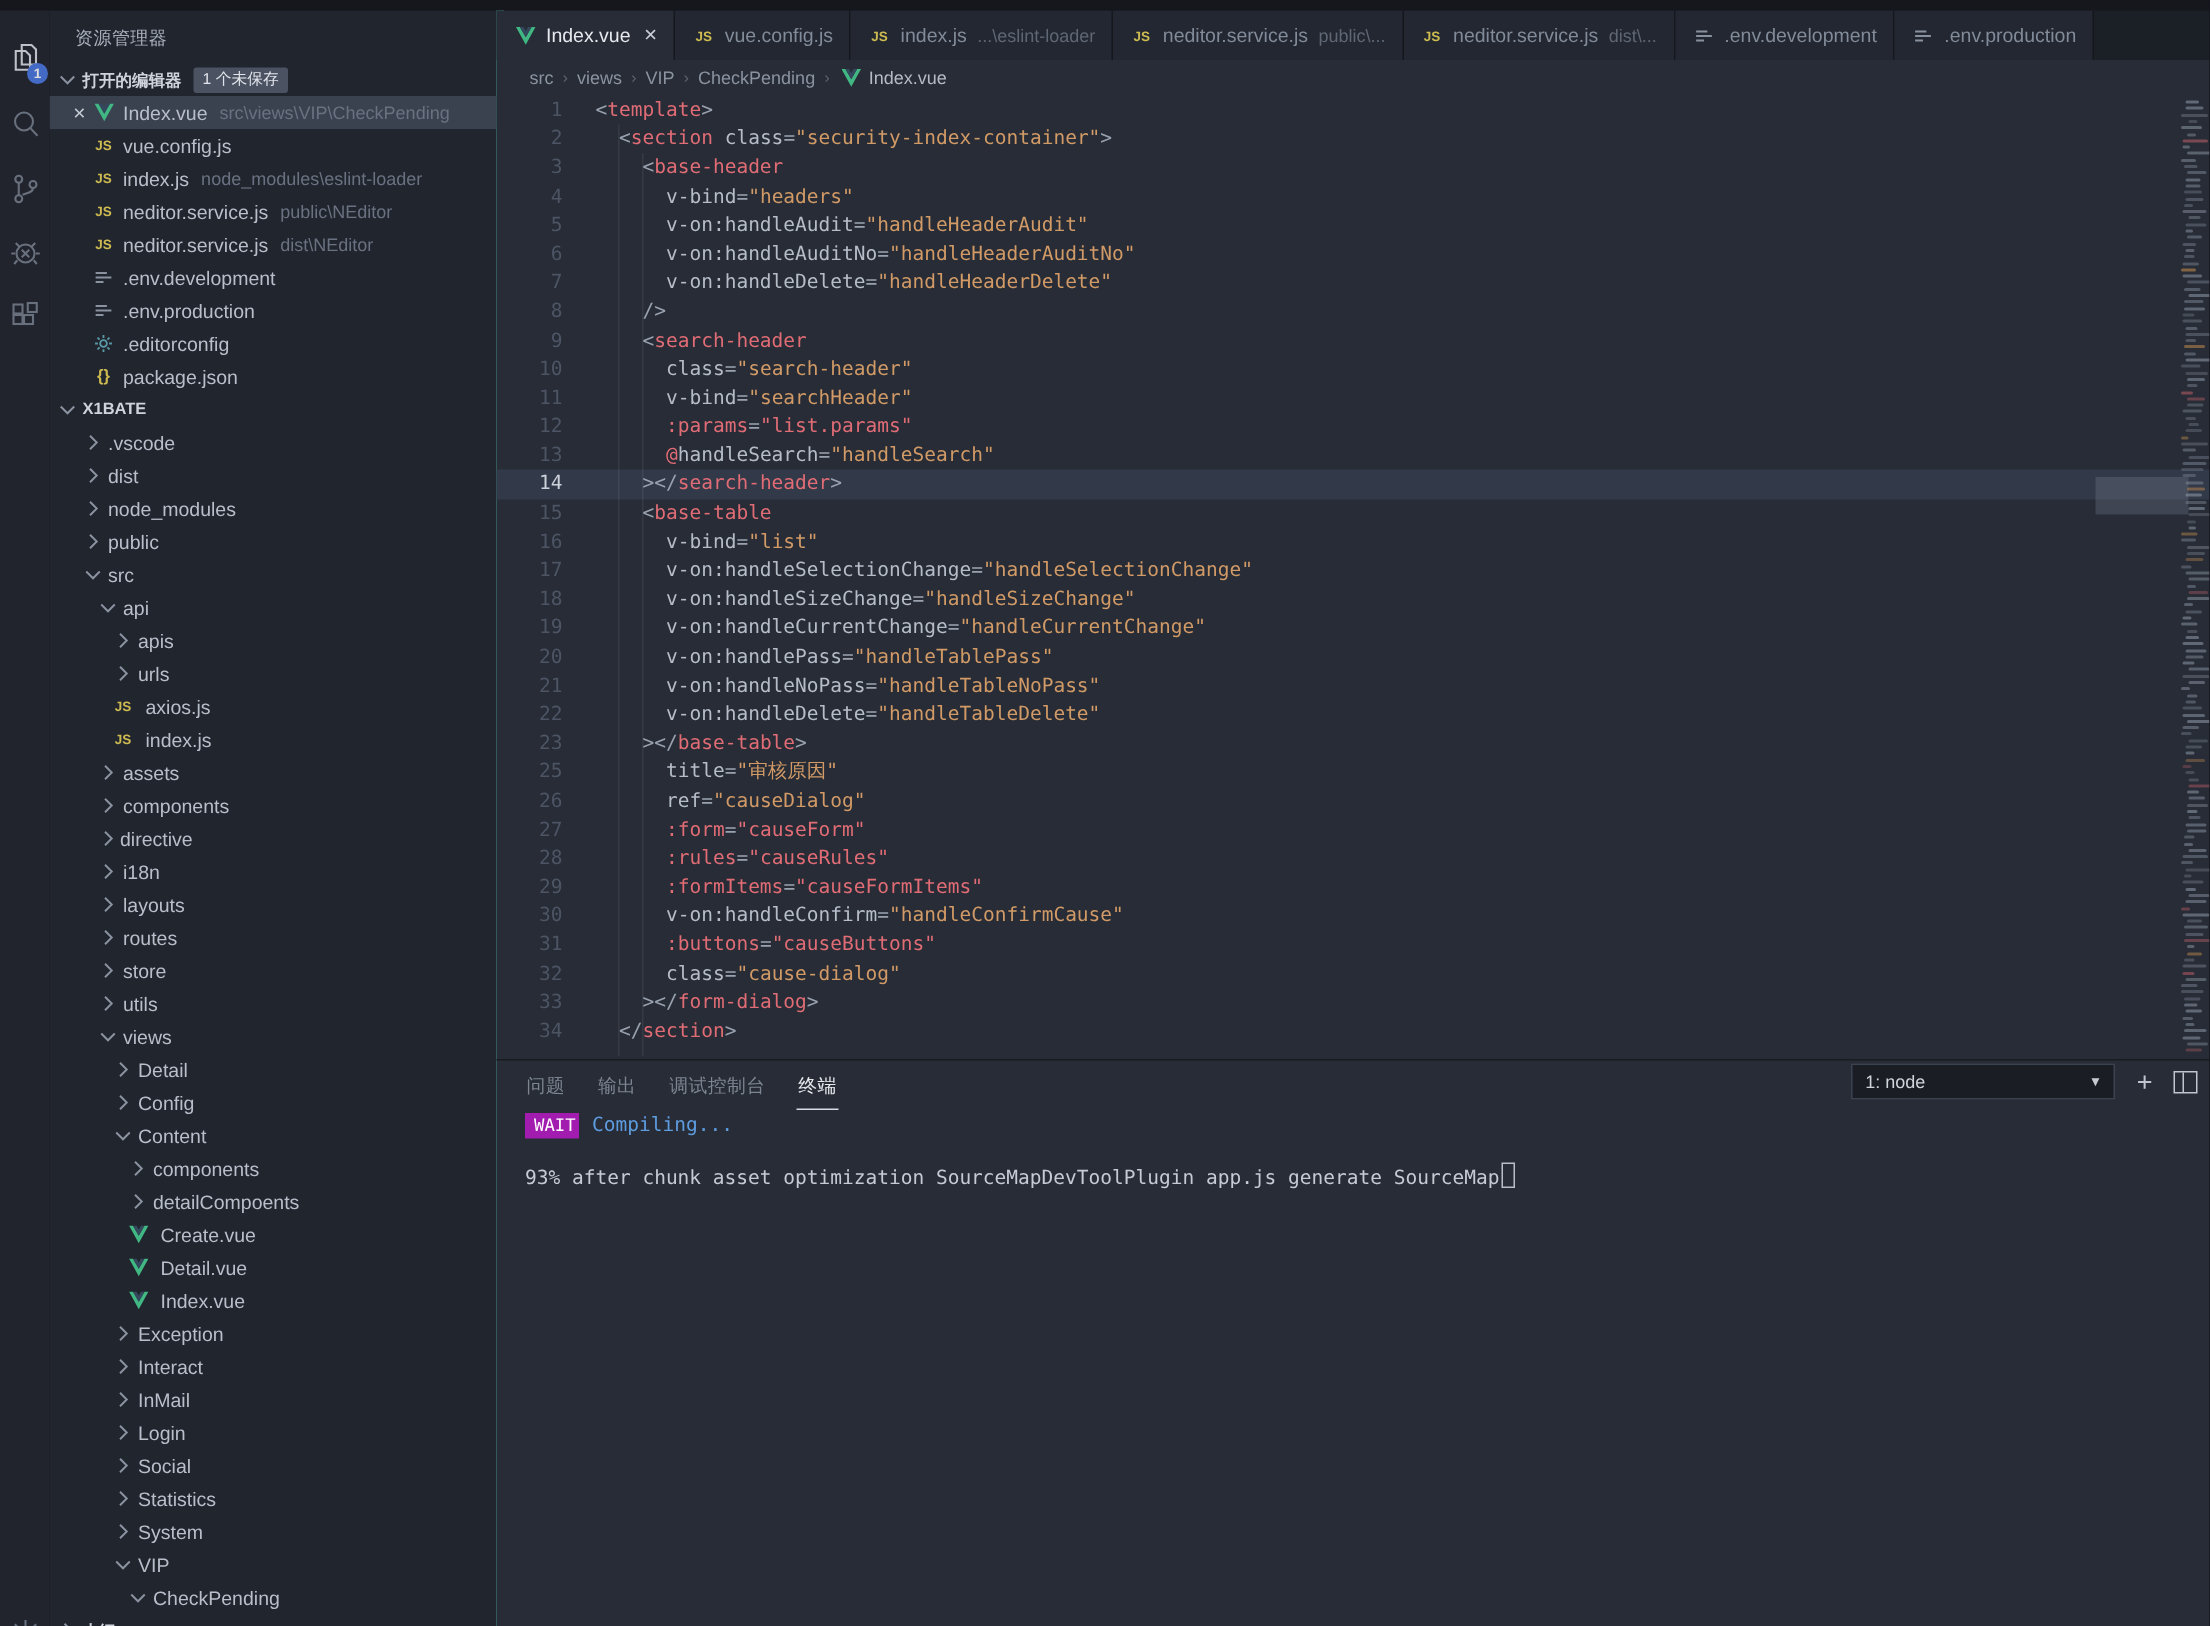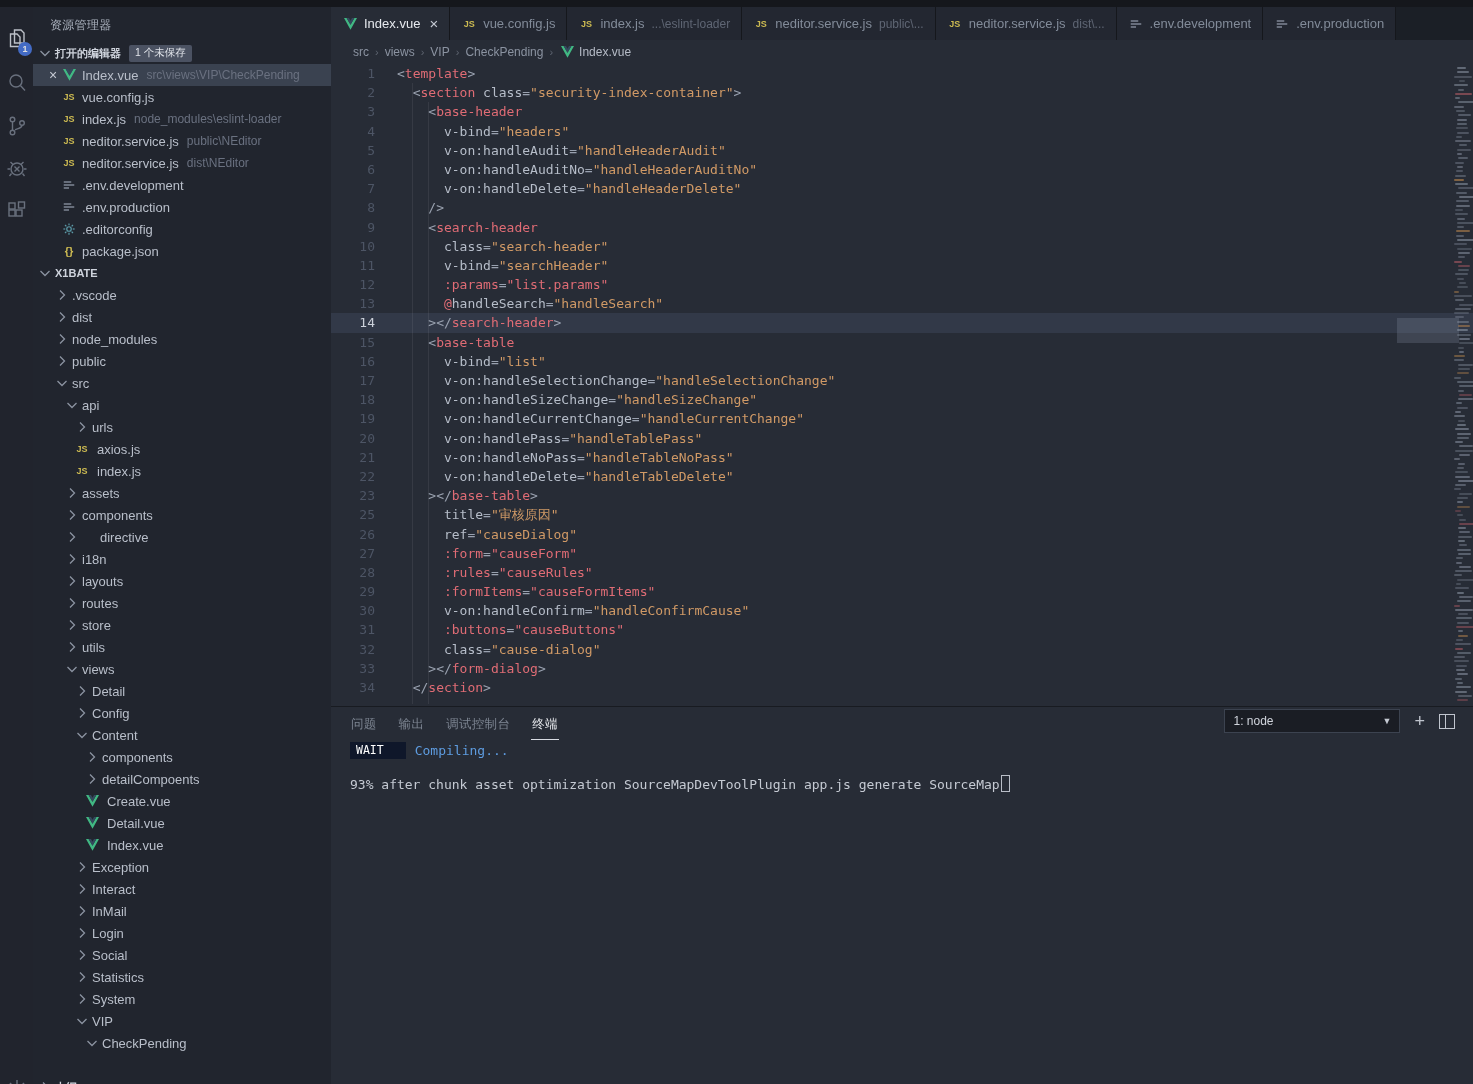--- a/index.html
+++ b/index.html
@@ -61,31 +61,31 @@
   .guide{position:absolute;width:1px;background:rgba(255,255,255,.07);}
   .minimap{position:absolute;top:0;right:0;width:20px;bottom:0;}
   .mm-bar{position:absolute;height:2px;border-radius:1px;}
   .mm-band{position:absolute;right:14px;width:62px;top:254px;height:25px;background:rgba(125,135,155,.28);}
 
   
   .panel{position:absolute;left:331px;right:0;top:706px;bottom:0;background:#272c36;border-top:1px solid #181b21;}
   .panel-tabs{position:absolute;left:19px;top:5px;display:flex;}
   .ptab{font-size:12.5px;color:#7d8592;margin-right:20px;padding:4px 1px 6px 1px;cursor:pointer;letter-spacing:.3px;}
   .ptab.active{color:#e8eaee;border-bottom:1.5px solid #d7dbe2;}
-  .panel-controls{position:absolute;right:18px;top:0;height:28px;display:flex;align-items:center;}
+  .panel-controls{position:absolute;right:8px;top:0;height:28px;display:flex;align-items:center;}
   .term-select{background:#1a1d24;border:1px solid #3c4350;color:#d0d4dc;font-size:12px;
                width:158px;height:22px;display:flex;align-items:center;padding:0 8px;justify-content:space-between;cursor:pointer;}
   .term-caret{font-size:9px;color:#c5cad3;}
   .pc-btn{color:#c0c5ce;font-size:18px;margin-left:14px;cursor:pointer;line-height:18px;}
   .pc-split{width:14px;height:13px;border:1.3px solid #c0c5ce;position:relative;margin-left:14px;cursor:pointer;}
   .pc-split::after{content:"";position:absolute;left:5px;top:0;bottom:0;width:1.3px;background:#c0c5ce;}
   .terminal{position:absolute;left:19px;top:34px;right:10px;font-family:"DejaVu Sans Mono",monospace;
             font-size:13px;color:#c5cad3;}
   .t-line1{display:flex;align-items:center;height:18px;margin-bottom:16px;}
-  .wait-badge{background:#0f172a;color:#fff;font-size:11.5px;padding:1px 22px 2px 6px;margin-right:9px;}
+  .wait-badge{background:#a21caf;color:#fff;font-size:11.5px;padding:1px 2px 2px 6px;margin-right:9px;}
   .compiling{color:#5e9ce0;}
   .t-cursor{display:inline-block;width:7px;height:15px;border:1px solid #b9bec8;vertical-align:-3px;margin-left:1px;}
 </style>
 </head>
 <body>
 
 <div class="screen">
   <div class="topstrip"></div>
 
   <div class="activity-bar">
@@ -304,20 +304,29 @@
           </span>
           <span style="margin-left:2px">api</span>
         </div>
         <div class="row">
           <span style="width:41px;flex:0 0 auto"></span>
           <span class="t-chev">
             <svg width="16" height="16" viewBox="0 0 16 16">
               <path d="M6 3.5 10.5 8 6 12.5" fill="none" stroke="#8b93a1" stroke-width="1.3"></path>
             </svg>
           </span>
+          <span style="margin-left:2px">apis</span>
+        </div>
+        <div class="row">
+          <span style="width:41px;flex:0 0 auto"></span>
+          <span class="t-chev">
+            <svg width="16" height="16" viewBox="0 0 16 16">
+              <path d="M6 3.5 10.5 8 6 12.5" fill="none" stroke="#8b93a1" stroke-width="1.3"></path>
+            </svg>
+          </span>
           <span style="margin-left:2px">urls</span>
         </div>
         <div class="row">
           <span style="width:41px;flex:0 0 auto"></span>
           <span class="ficon">
             <span class="js-badge">JS</span>
           </span>
           <span style="margin-left:2px">axios.js</span>
         </div>
         <div class="row">
@@ -345,21 +354,21 @@
           </span>
           <span style="margin-left:2px">components</span>
         </div>
         <div class="row">
           <span style="width:31px;flex:0 0 auto"></span>
           <span class="t-chev">
             <svg width="16" height="16" viewBox="0 0 16 16">
               <path d="M6 3.5 10.5 8 6 12.5" fill="none" stroke="#8b93a1" stroke-width="1.3"></path>
             </svg>
           </span>
-          <span style="margin-left:20px">directive</span>
+          <span style="margin-left:0">directive</span>
         </div>
         <div class="row">
           <span style="width:31px;flex:0 0 auto"></span>
           <span class="t-chev">
             <svg width="16" height="16" viewBox="0 0 16 16">
               <path d="M6 3.5 10.5 8 6 12.5" fill="none" stroke="#8b93a1" stroke-width="1.3"></path>
             </svg>
           </span>
           <span style="margin-left:2px">i18n</span>
         </div>

